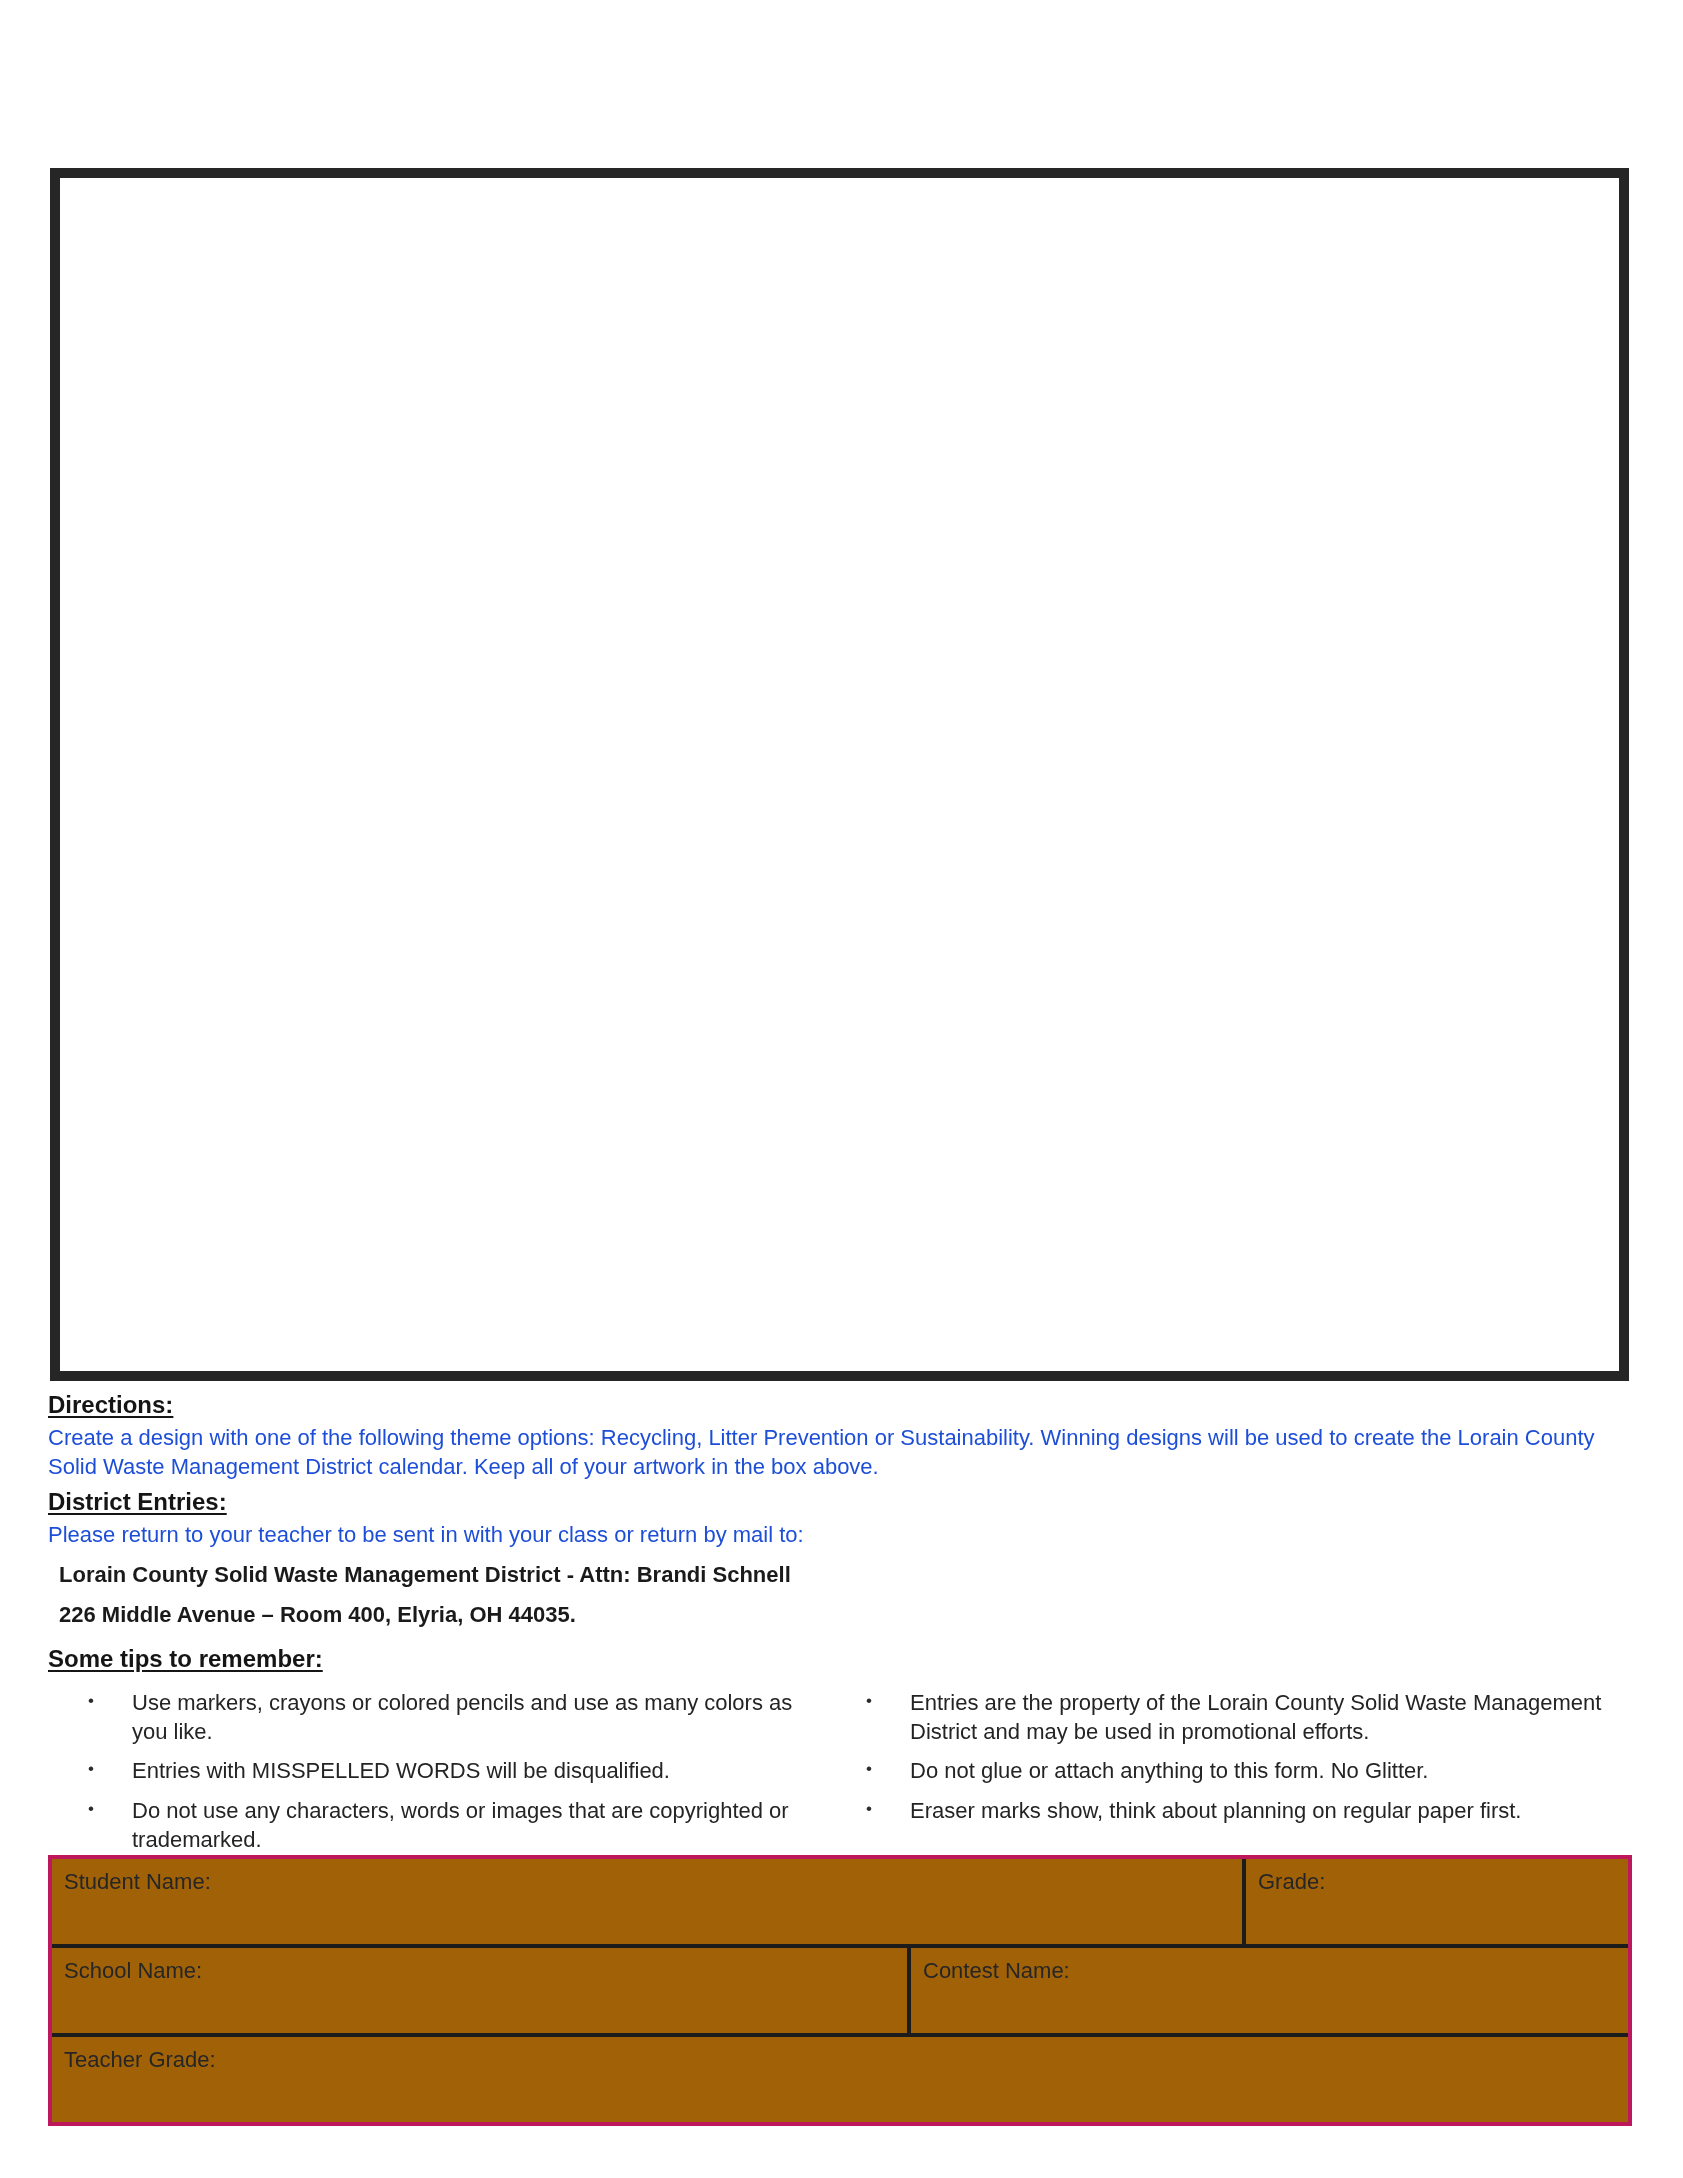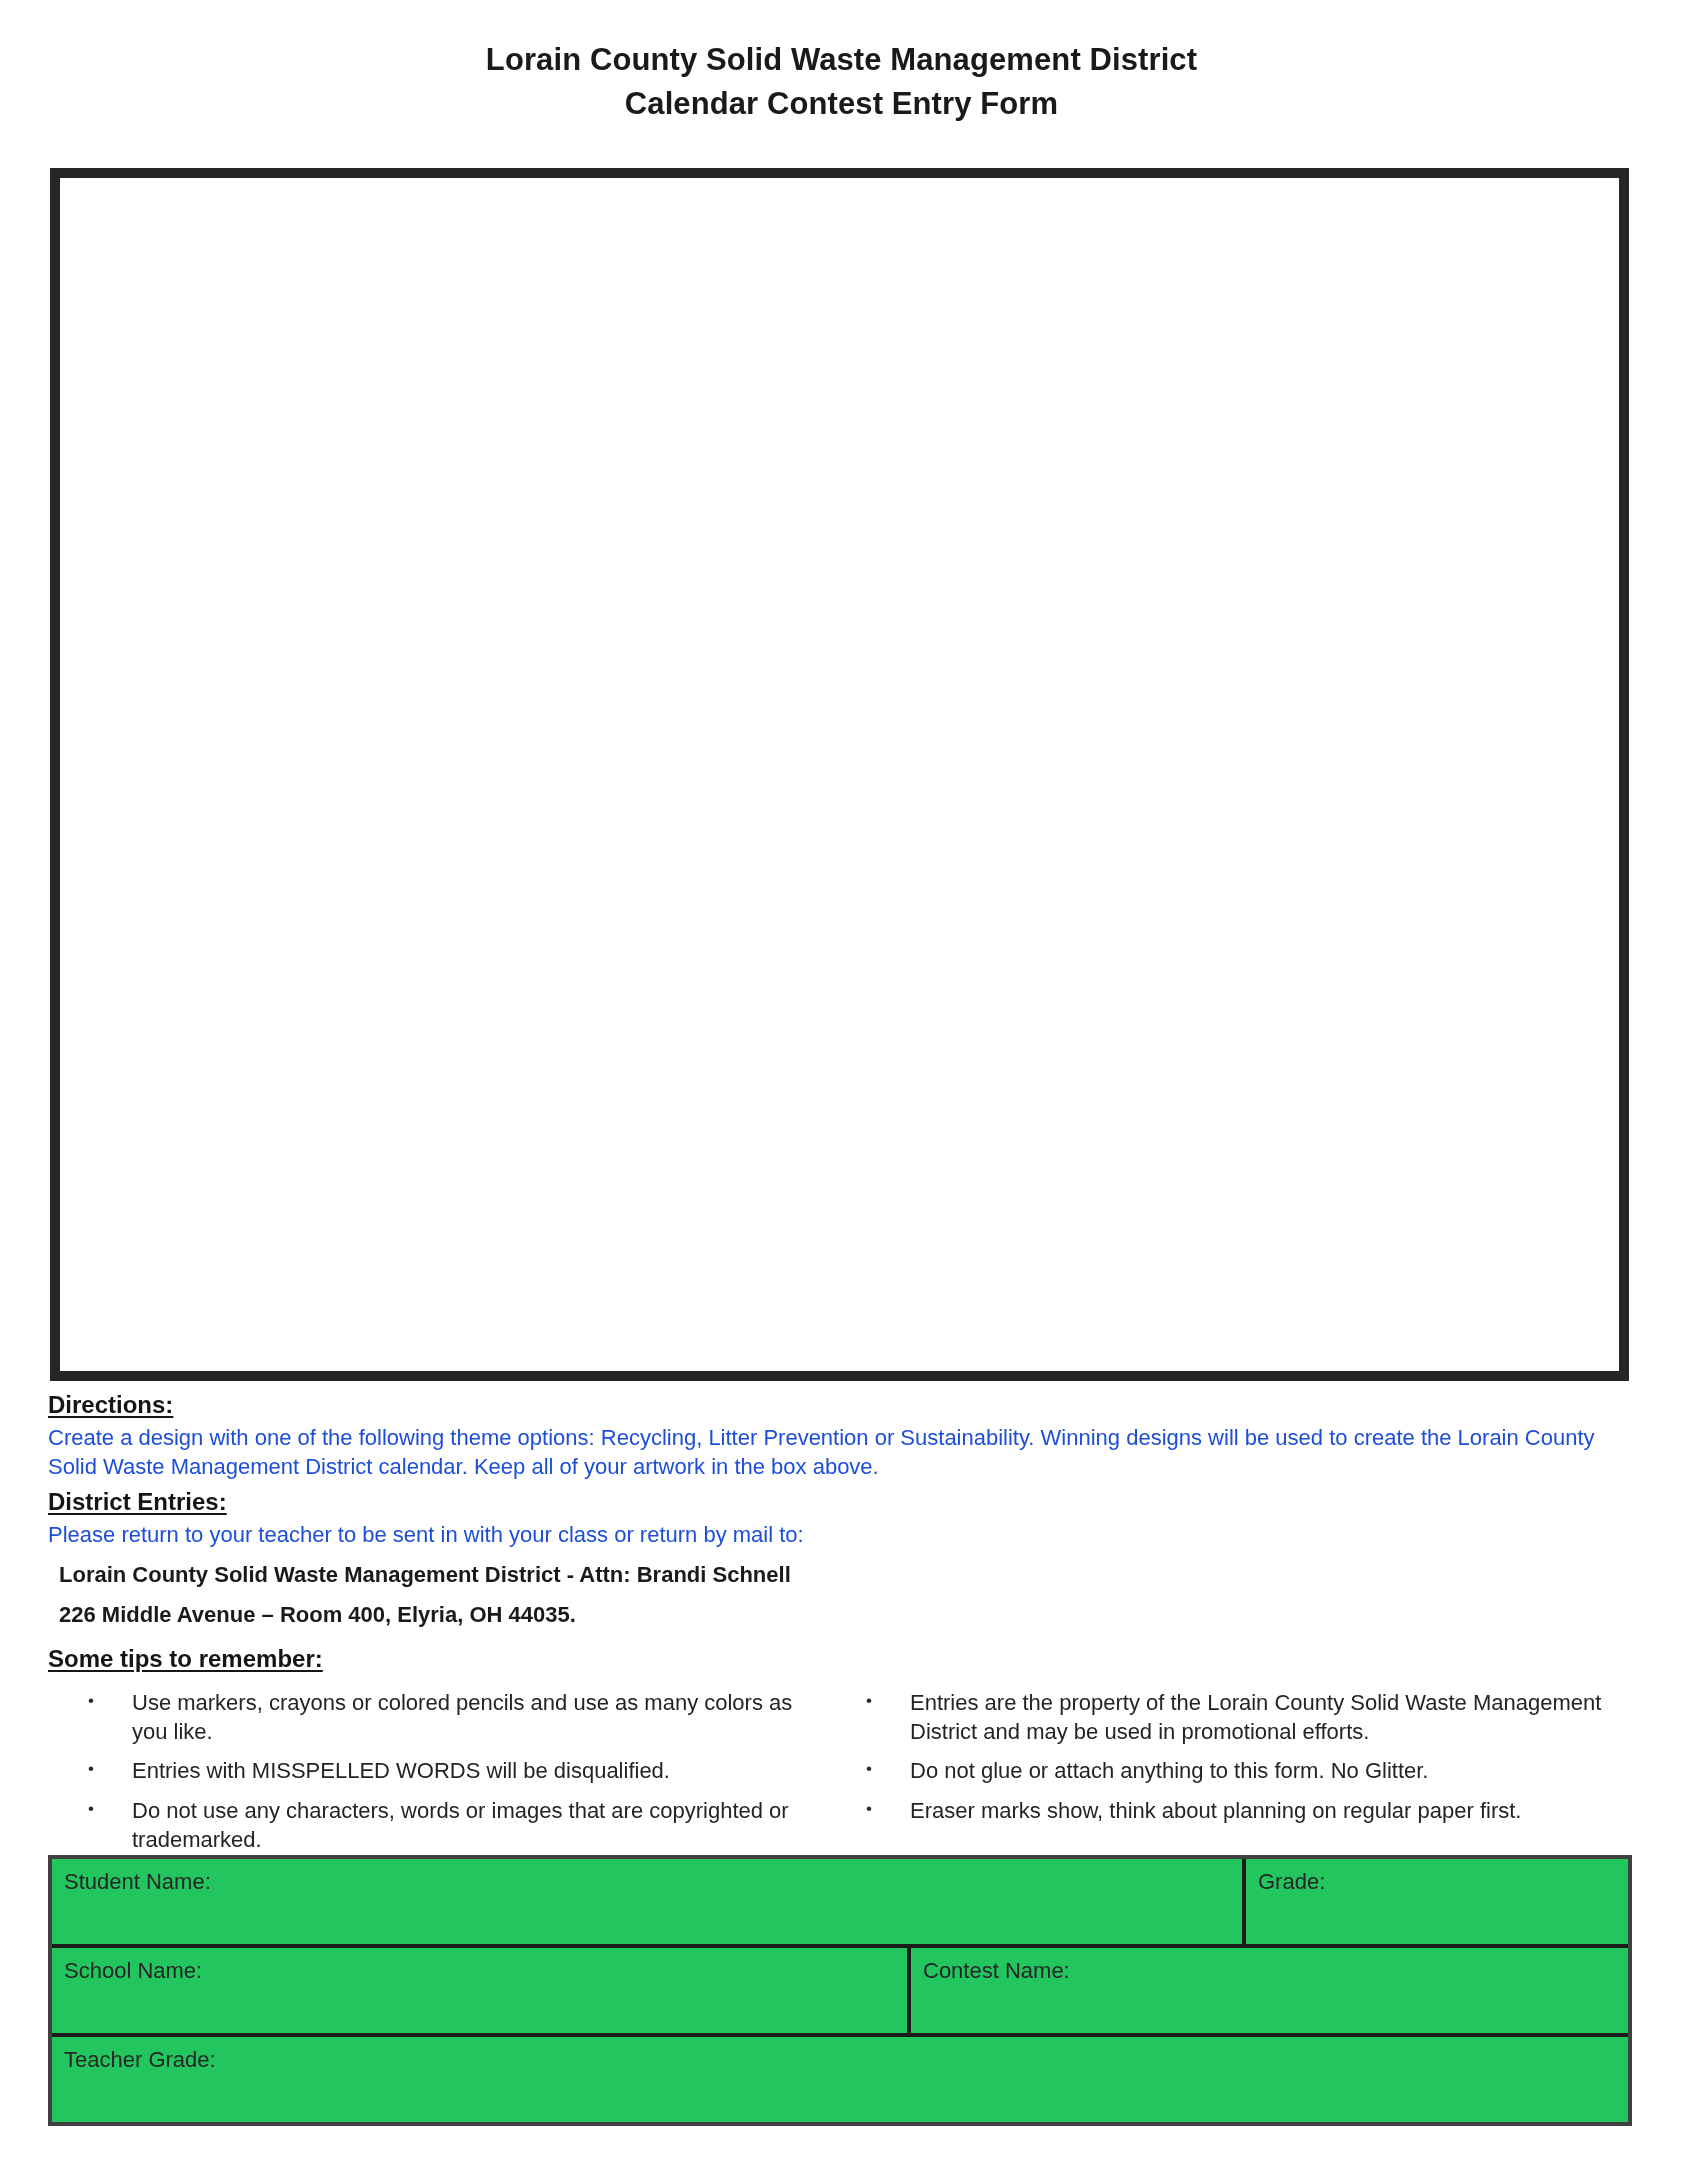--- a/index.html
+++ b/index.html
@@ -115,23 +115,23 @@
   .bullet-text {
     flex: 1;
   }
 
   
   .form-table {
     position: absolute;
     left: 48px;
     top: 1855px;
     width: 1584px;
-    border: 4px solid #404040;
-    box-sizing: border-box;
-    background: #22c55e;
+    border: 4px solid #be185d;
+    box-sizing: border-box;
+    background: #a16207;
   }
   .form-row {
     display: flex;
     border-bottom: 4px solid #1c1c1c;
   }
   .form-row:last-child {
     border-bottom: none;
   }
   .form-cell {
     box-sizing: border-box;
@@ -147,24 +147,20 @@
   .cell-grade   { flex: 1; }
   .cell-school  { width: 859px; }
   .cell-teacher { flex: 1; }
   .cell-email   { width: 100%; }
 </style>
 </head>
 <body>
 
 <div class="page">
 
-  <div class="title-block">
-    <div class="title-line">Lorain County Solid Waste Management District</div>
-    <div class="title-line">Calendar Contest Entry Form</div>
-  </div>
 
   <div class="draw-box"></div>
 
   <div class="body-area">
 
     <div class="section-head">Directions:</div>
     <p class="para">Create a design with one of the following theme options: Recycling, Litter Prevention or Sustainability. Winning designs will be used to create the Lorain County Solid Waste Management District calendar. Keep all of your artwork in the box above.</p>
 
     <div class="gap-sm"></div>
 

